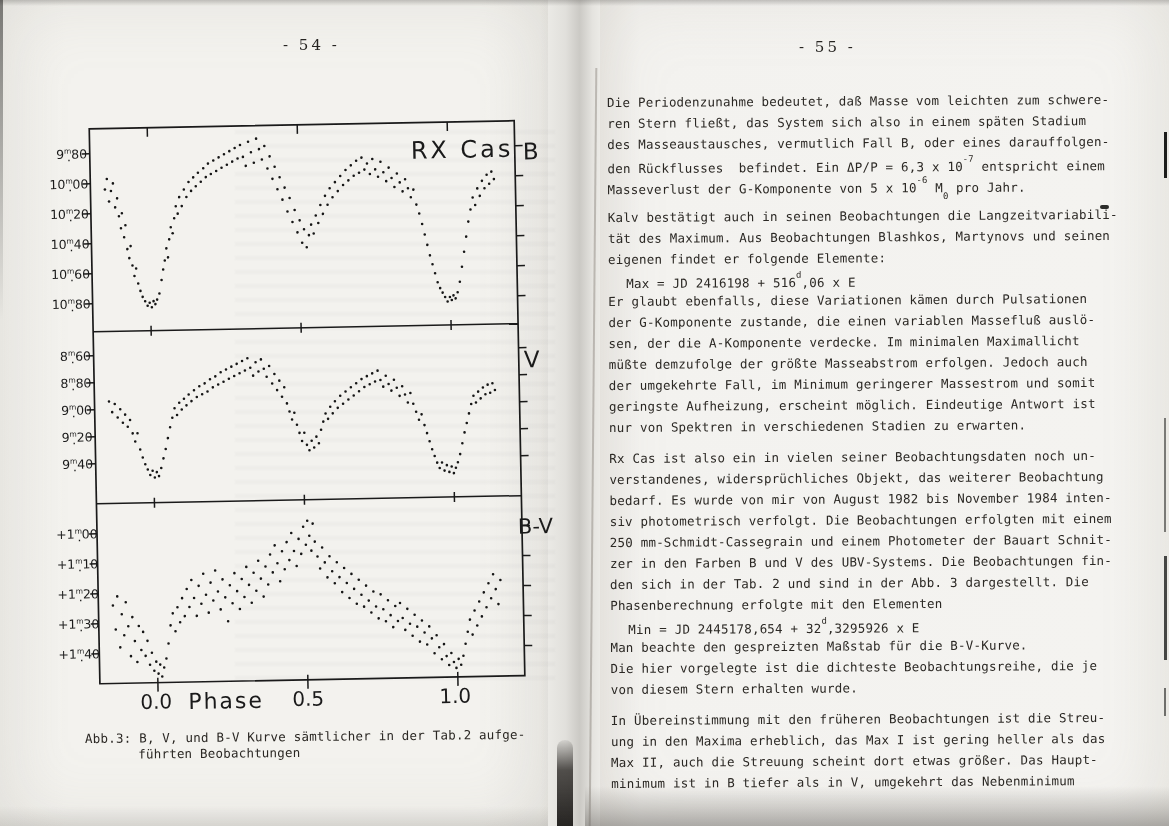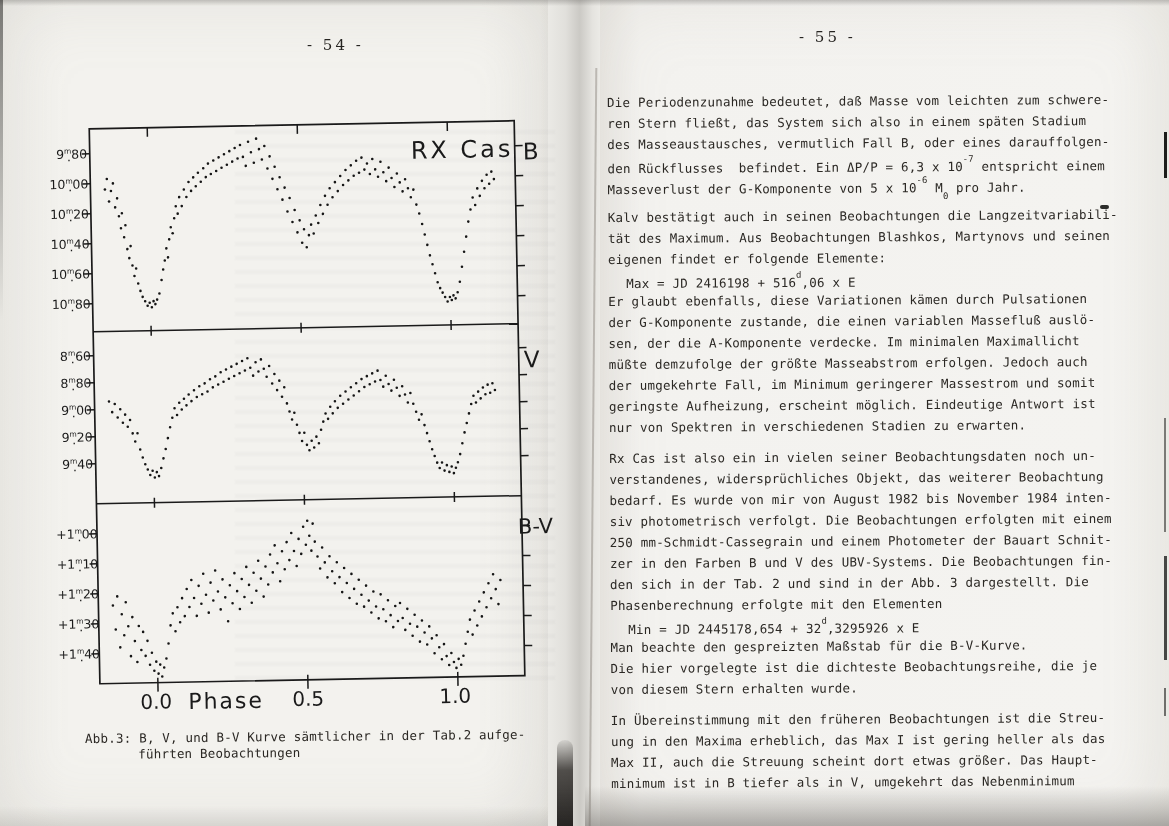--- a/index.html
+++ b/index.html
@@ -25,22 +25,22 @@
   .strip.s1{top:132px;height:46px;}
   .strip.s2{top:418px;height:114px;opacity:.55;width:2px;}
   .strip.s3{top:556px;height:104px;opacity:.8;}
   .strip.s4{top:688px;height:28px;opacity:.6;width:2px;}
   .mark-dash{position:absolute;left:1100px;top:205px;width:9px;height:4px;background:#2c2c2a;border-radius:2px;}
   
   .ghost{position:absolute;left:235px;top:130px;width:320px;height:560px;opacity:.55;filter:blur(.8px);
          background:repeating-linear-gradient(180deg,rgba(95,95,100,.07) 0 4px,rgba(0,0,0,0) 4px 14px);}
   
   .pagenum{position:absolute;font-family:"DejaVu Serif",serif;font-size:15px;letter-spacing:3px;color:#262421;}
-  .pagenum-l{left:283px;top:36px;margin-left:24px;}
-  .pagenum-r{left:799px;top:28px;}
+  .pagenum-l{left:283px;top:36px;}
+  .pagenum-r{left:799px;top:38px;}
   
   .bodytext{position:absolute;left:607px;top:92px;width:530px;font-size:12.5px;letter-spacing:.2px;
             color:#2b2824;transform:rotate(-.35deg);transform-origin:left top;}
   .tblock{margin:0;}
   .tblock.gap{margin-bottom:10px;}
   .line{height:21px;line-height:21px;white-space:pre;}
   .eqline{padding-left:18px;}
   .bodytext sup{font-size:9px;position:relative;top:-4px;letter-spacing:0;}
   .bodytext sub{font-size:9px;position:relative;top:3px;letter-spacing:0;}
   

